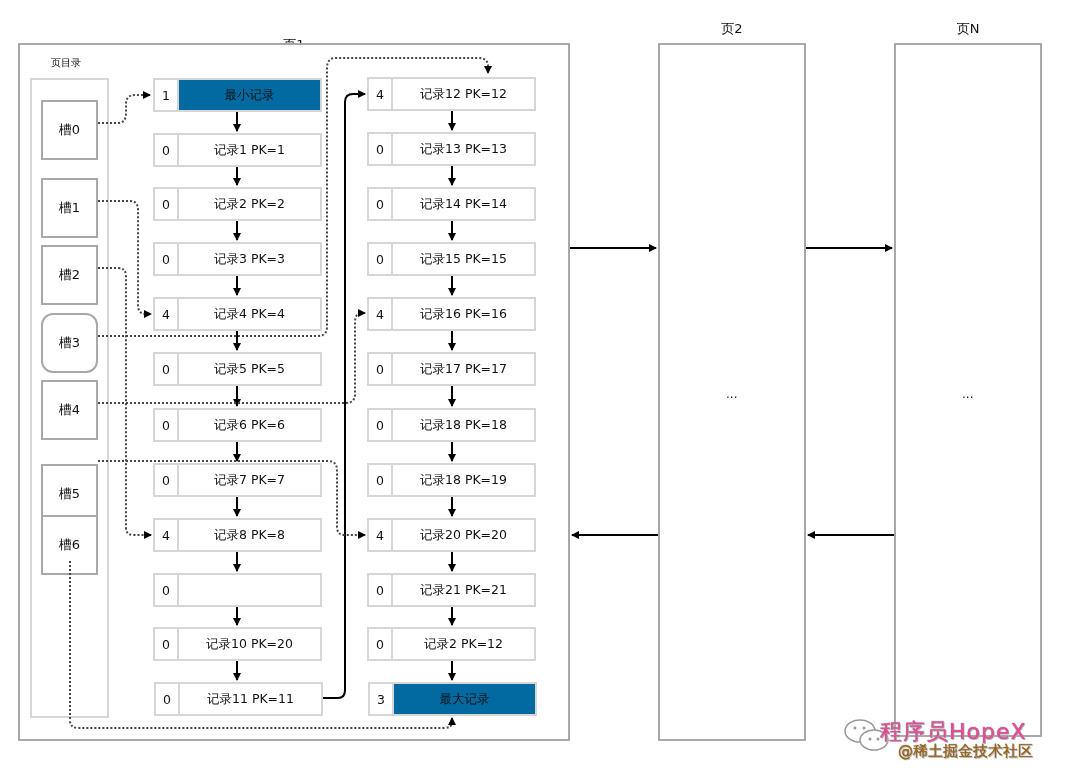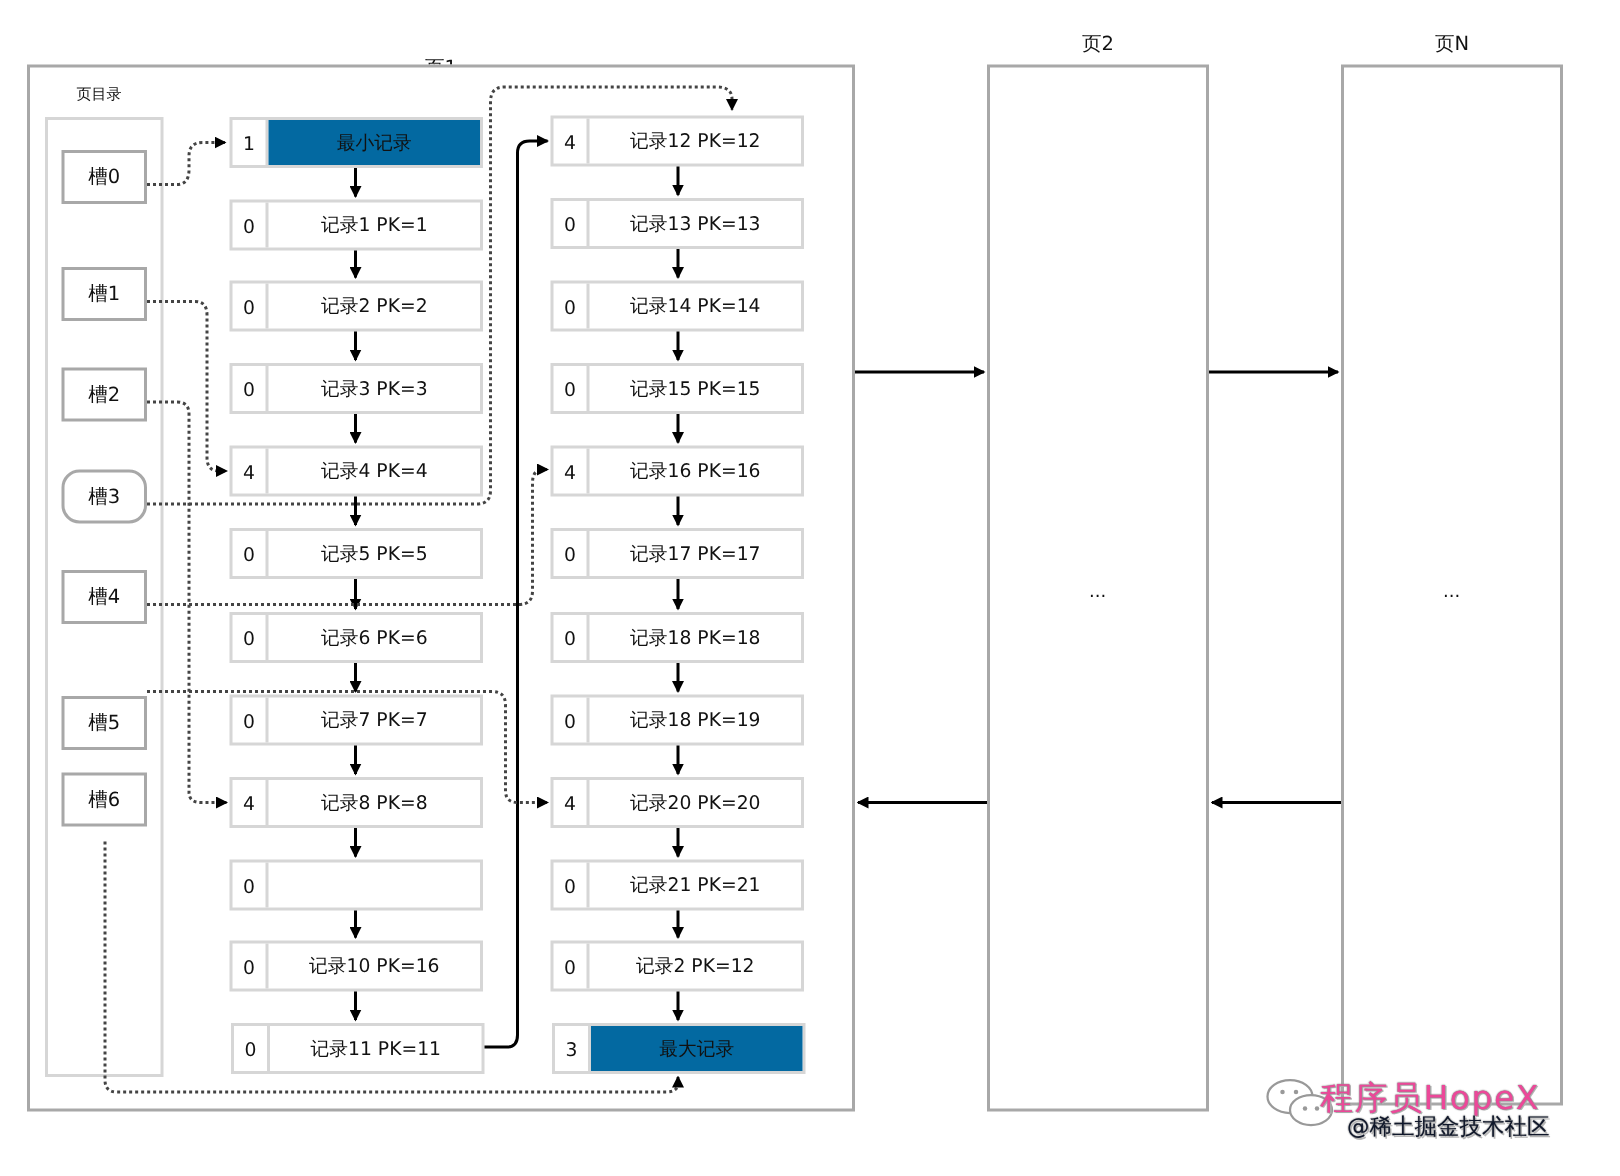--- a/index.html
+++ b/index.html
@@ -3,32 +3,32 @@
 <meta charset="utf-8">
 <style>
   html, body { margin:0; padding:0; background:#ffffff; }
   body { width:1080px; height:784px; position:relative; overflow:hidden;
          font-family:"DejaVu Sans","Liberation Sans",sans-serif; color:#111; }
   .abs { position:absolute; }
   .page-title { position:absolute; font-size:13px; text-align:center; width:80px; }
   .page-box { position:absolute; border:2px solid #a8a8a8; box-sizing:border-box; background:#fff; }
   .dir-box { position:absolute; border:2px solid #d6d6d6; box-sizing:border-box; }
   .dir-title { position:absolute; font-size:10px; }
-  .slot { position:absolute; width:57px; height:36px; border:2px solid #a8a8a8; box-sizing:border-box;
+  .slot { position:absolute; width:57px; height:60px; border:2px solid #a8a8a8; box-sizing:border-box;
           background:#fff; display:flex; align-items:center; justify-content:center; font-size:13px; }
   .rec { position:absolute; height:34px; border:2px solid #d6d6d6; box-sizing:border-box; background:#fff;
          display:flex; font-size:12.5px; }
   .rec .owned { width:22px; border-right:2px solid #d6d6d6; display:flex; align-items:center; justify-content:center; }
   .rec .label { flex:1; display:flex; align-items:center; justify-content:center; }
   .rec.special .label { background:#0369a1; }
   .ellipsis { position:absolute; font-size:12px; }
   svg.overlay { position:absolute; left:0; top:0; }
   .wm1 { position:absolute; font-size:22px; color:#ec4899; letter-spacing:1px;
          text-shadow:0 0 1px #888, 0 0 1px #888, 1px 1px 0 #bbb; }
-  .wm2 { position:absolute; font-size:15px; color:#0f172a;
+  .wm2 { position:absolute; font-size:15px; color:#a16207;
          text-shadow:0 0 1px #888, 0 0 1px #888, 1px 1px 0 #bbb; }
 </style>
 </head>
 <body>
 
 <div class="page-title" style="left:254px; top:36px;">页1</div>
 <div class="page-title" style="left:692px; top:20px;">页2</div>
 <div class="page-title" style="left:928px; top:20px;">页N</div>
 
 <div class="page-box" style="left:18px; top:43px; width:552px; height:698px;"></div>
@@ -84,21 +84,21 @@
 </div>
 <div class="rec" style="left:153px; top:518px; width:169px;">
   <div class="owned">4</div>
   <div class="label">记录8 PK=8</div>
 </div>
 <div class="rec" style="left:153px; top:573px; width:169px;">
   <div class="owned">0</div>
 </div>
 <div class="rec" style="left:153px; top:627px; width:169px;">
   <div class="owned">0</div>
-  <div class="label">记录10 PK=16</div>
+  <div class="label">记录10 PK=20</div>
 </div>
 <div class="rec" style="left:154px; top:682px; width:169px;">
   <div class="owned">0</div>
   <div class="label">记录11 PK=11</div>
 </div>
 
 <div class="rec" style="left:367px; top:77px; width:169px;">
   <div class="owned">4</div>
   <div class="label">记录12 PK=12</div>
 </div>

